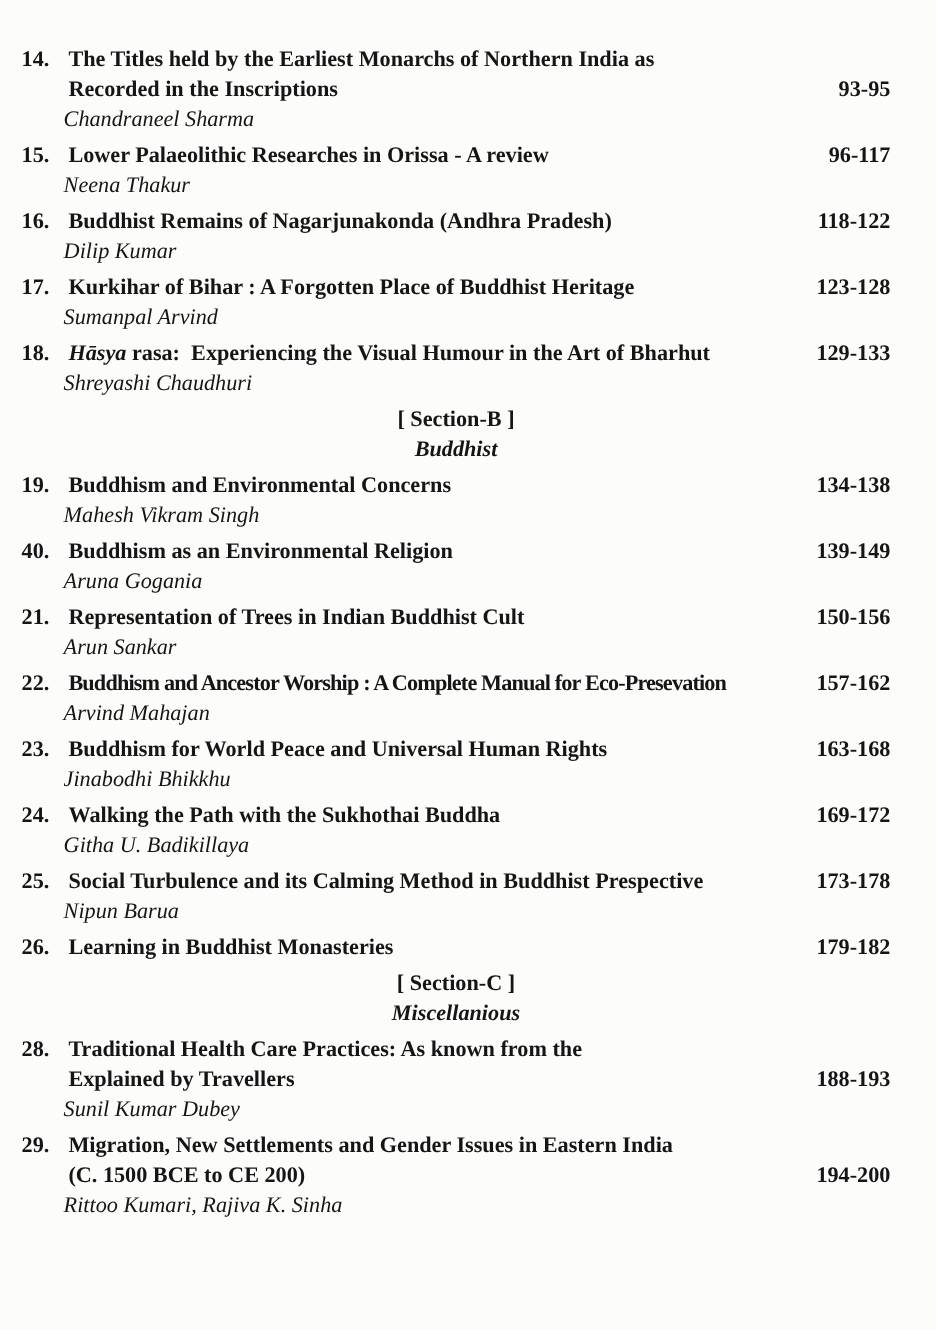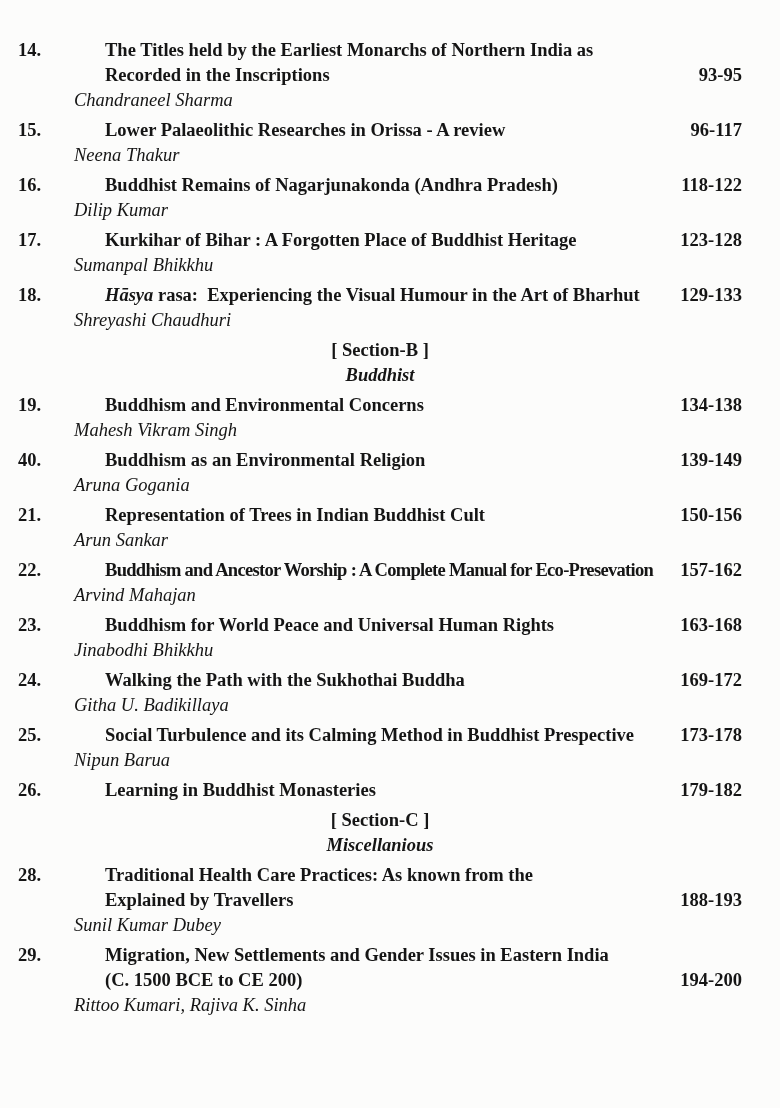--- a/index.html
+++ b/index.html
@@ -11,21 +11,21 @@
     font-family: "Liberation Serif", serif;
     overflow: hidden;
   }
   .page {
     box-sizing: border-box;
     width: 780px;
     height: 1108px;
     padding: 38px 38px 0 18px;
   }
   .entry { margin-bottom: 5px; }
-  .row { display: flex; gap: 48px; }
+  .row { display: flex; }
   .num {
     flex: none;
     width: 39px;
     align-self: flex-start;
     font-weight: bold;
     font-size: 18.5px;
     line-height: 25px;
     white-space: nowrap;
   }
   .titles { flex: 1 1 auto; min-width: 0; }
@@ -42,21 +42,21 @@
     align-self: flex-end;
     min-width: 72px;
     padding-left: 6px;
     text-align: right;
     font-weight: bold;
     font-size: 18.5px;
     line-height: 25px;
     white-space: nowrap;
   }
   .author {
-    margin-left: 56px;
+    margin-left: 35px;
     font-style: italic;
     font-size: 18.5px;
     line-height: 25px;
     white-space: nowrap;
   }
   .section {
     margin-bottom: 5px;
     text-align: center;
   }
   .section-bracket {
@@ -111,21 +111,21 @@
   </div>
 
   <div class="entry">
     <div class="row">
       <div class="num">17.</div>
       <div class="titles">
             <div class="title-line"><span>Kurkihar of Bihar : A Forgotten Place of Buddhist Heritage</span></div>
           </div>
       <div class="pages">123-128</div>
     </div>
-    <div class="author">Sumanpal Bhikkhu</div>
+    <div class="author">Sumanpal Arvind</div>
   </div>
 
   <div class="entry">
     <div class="row">
       <div class="num">18.</div>
       <div class="titles">
             <div class="title-line"><span class="it">Hāsya</span><span> rasa:&nbsp; Experiencing the Visual Humour in the Art of Bharhut</span></div>
           </div>
       <div class="pages">129-133</div>
     </div>

